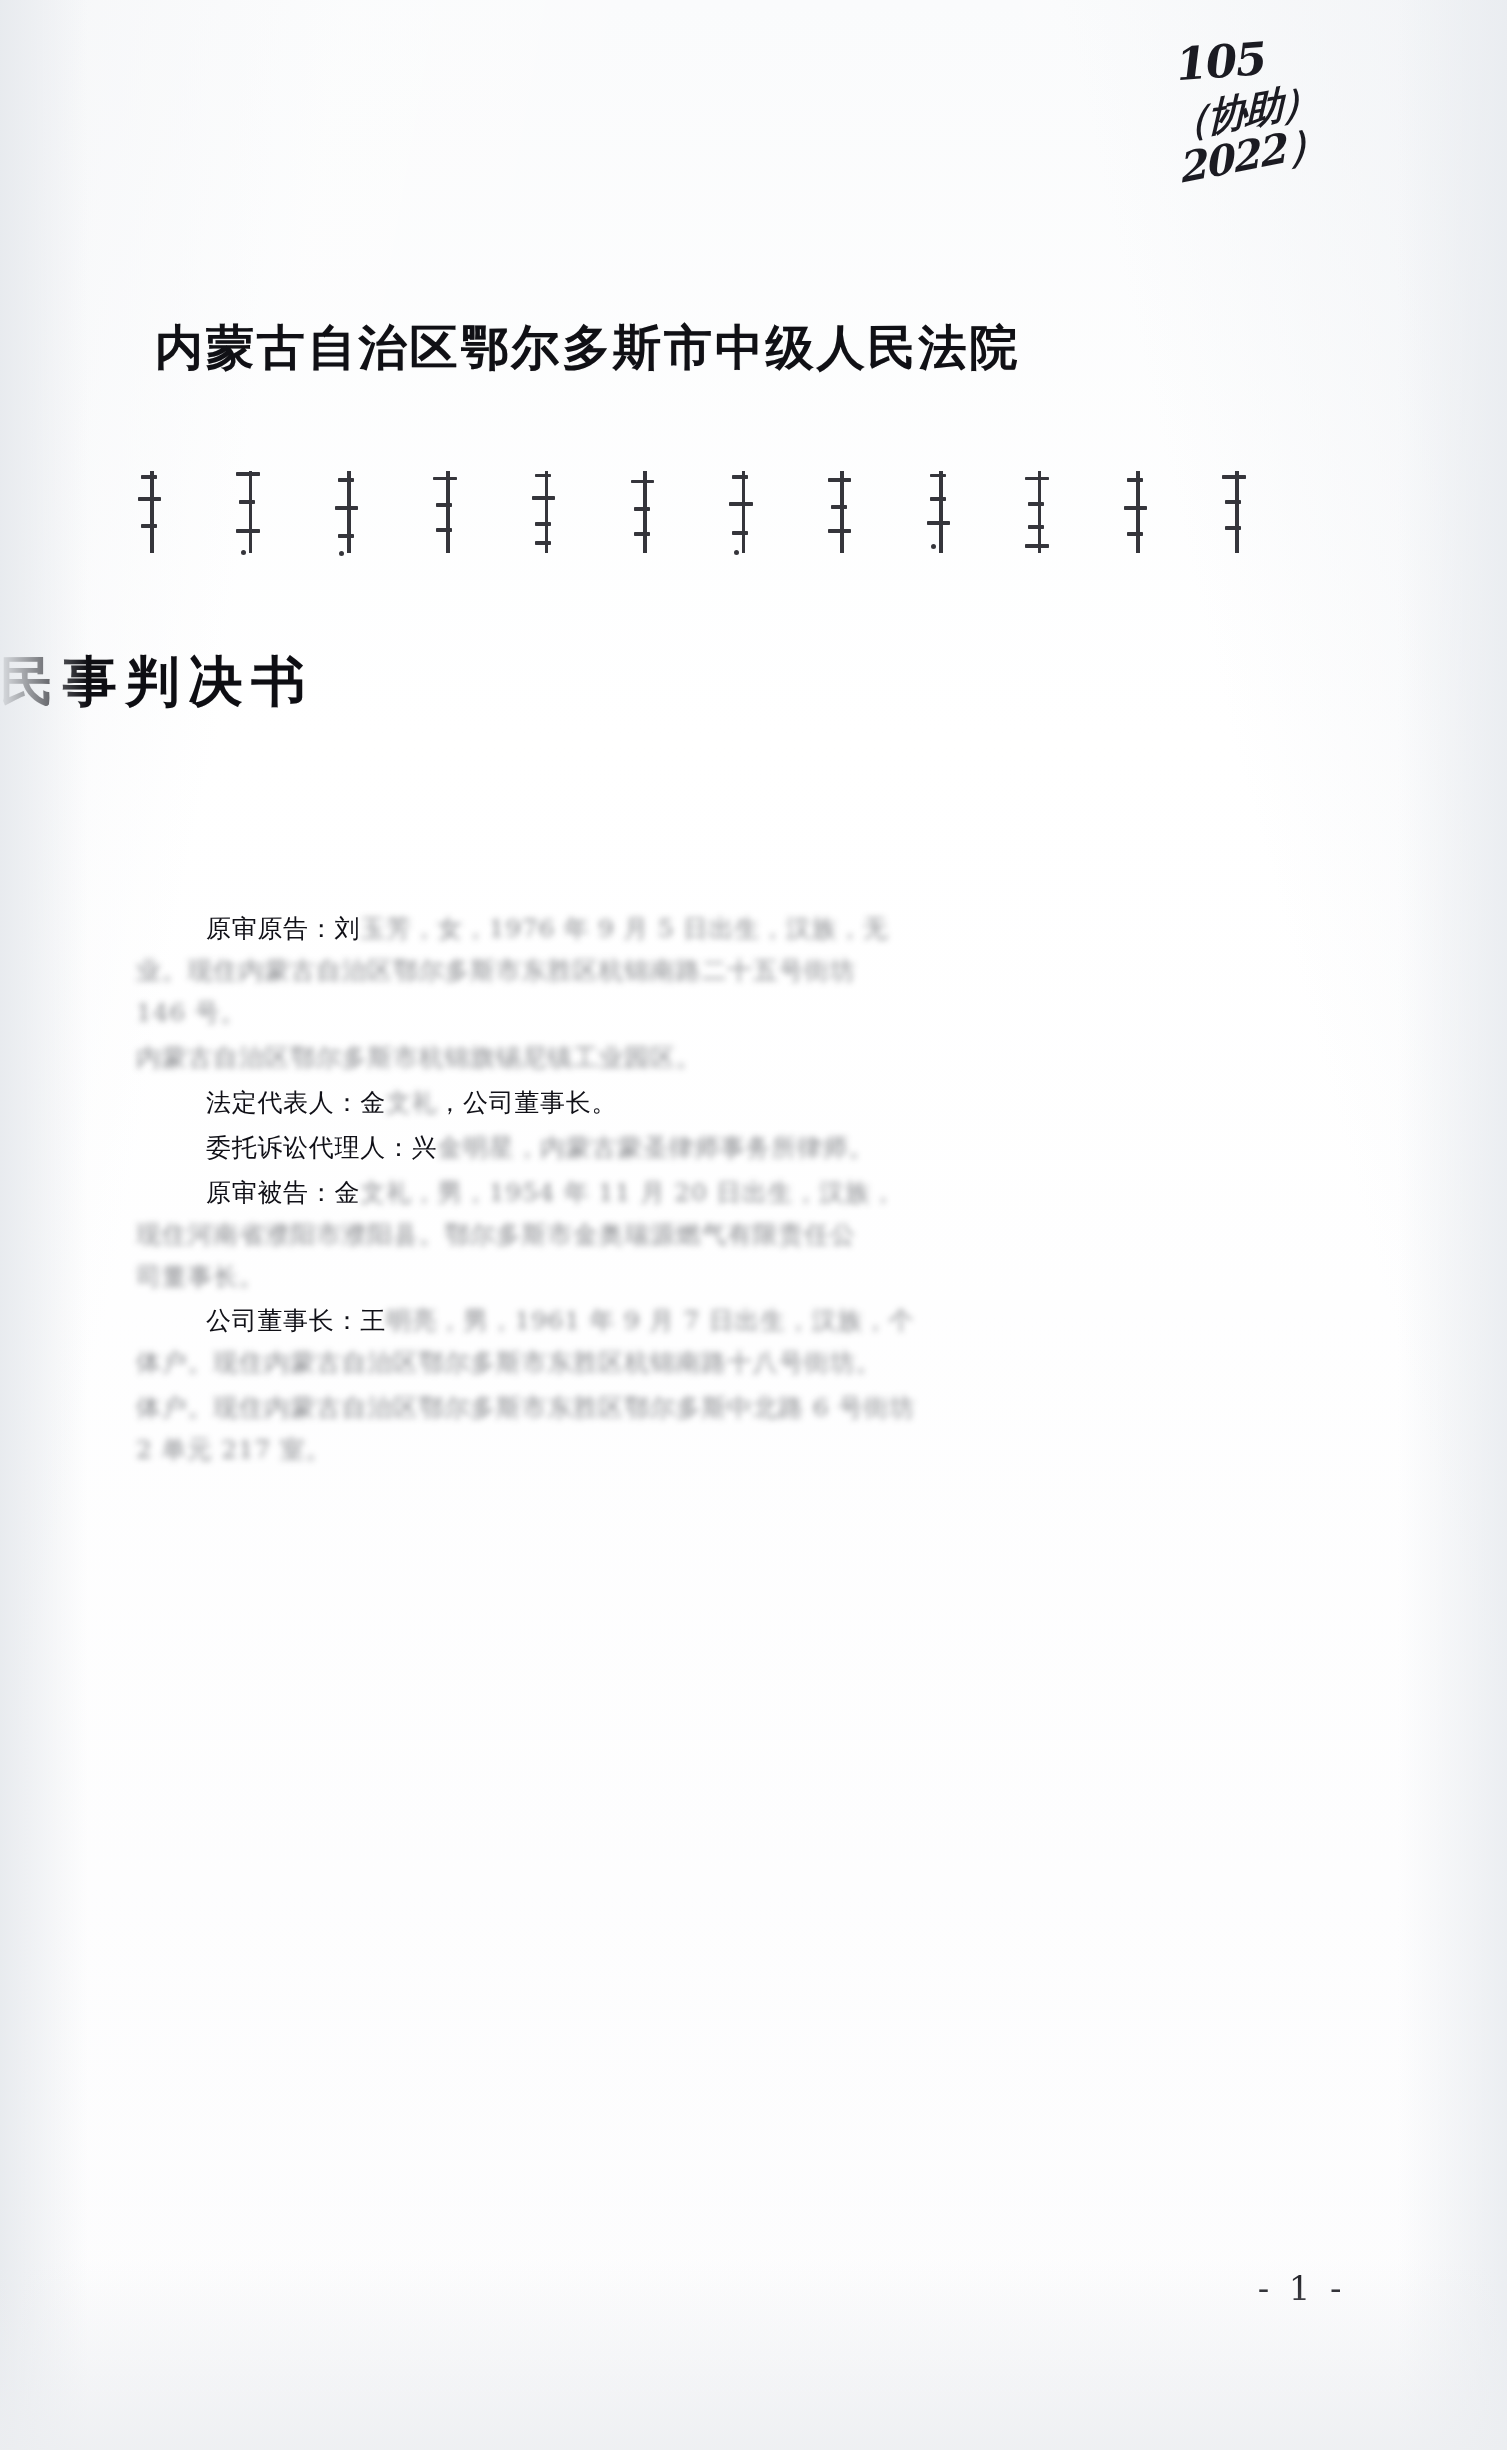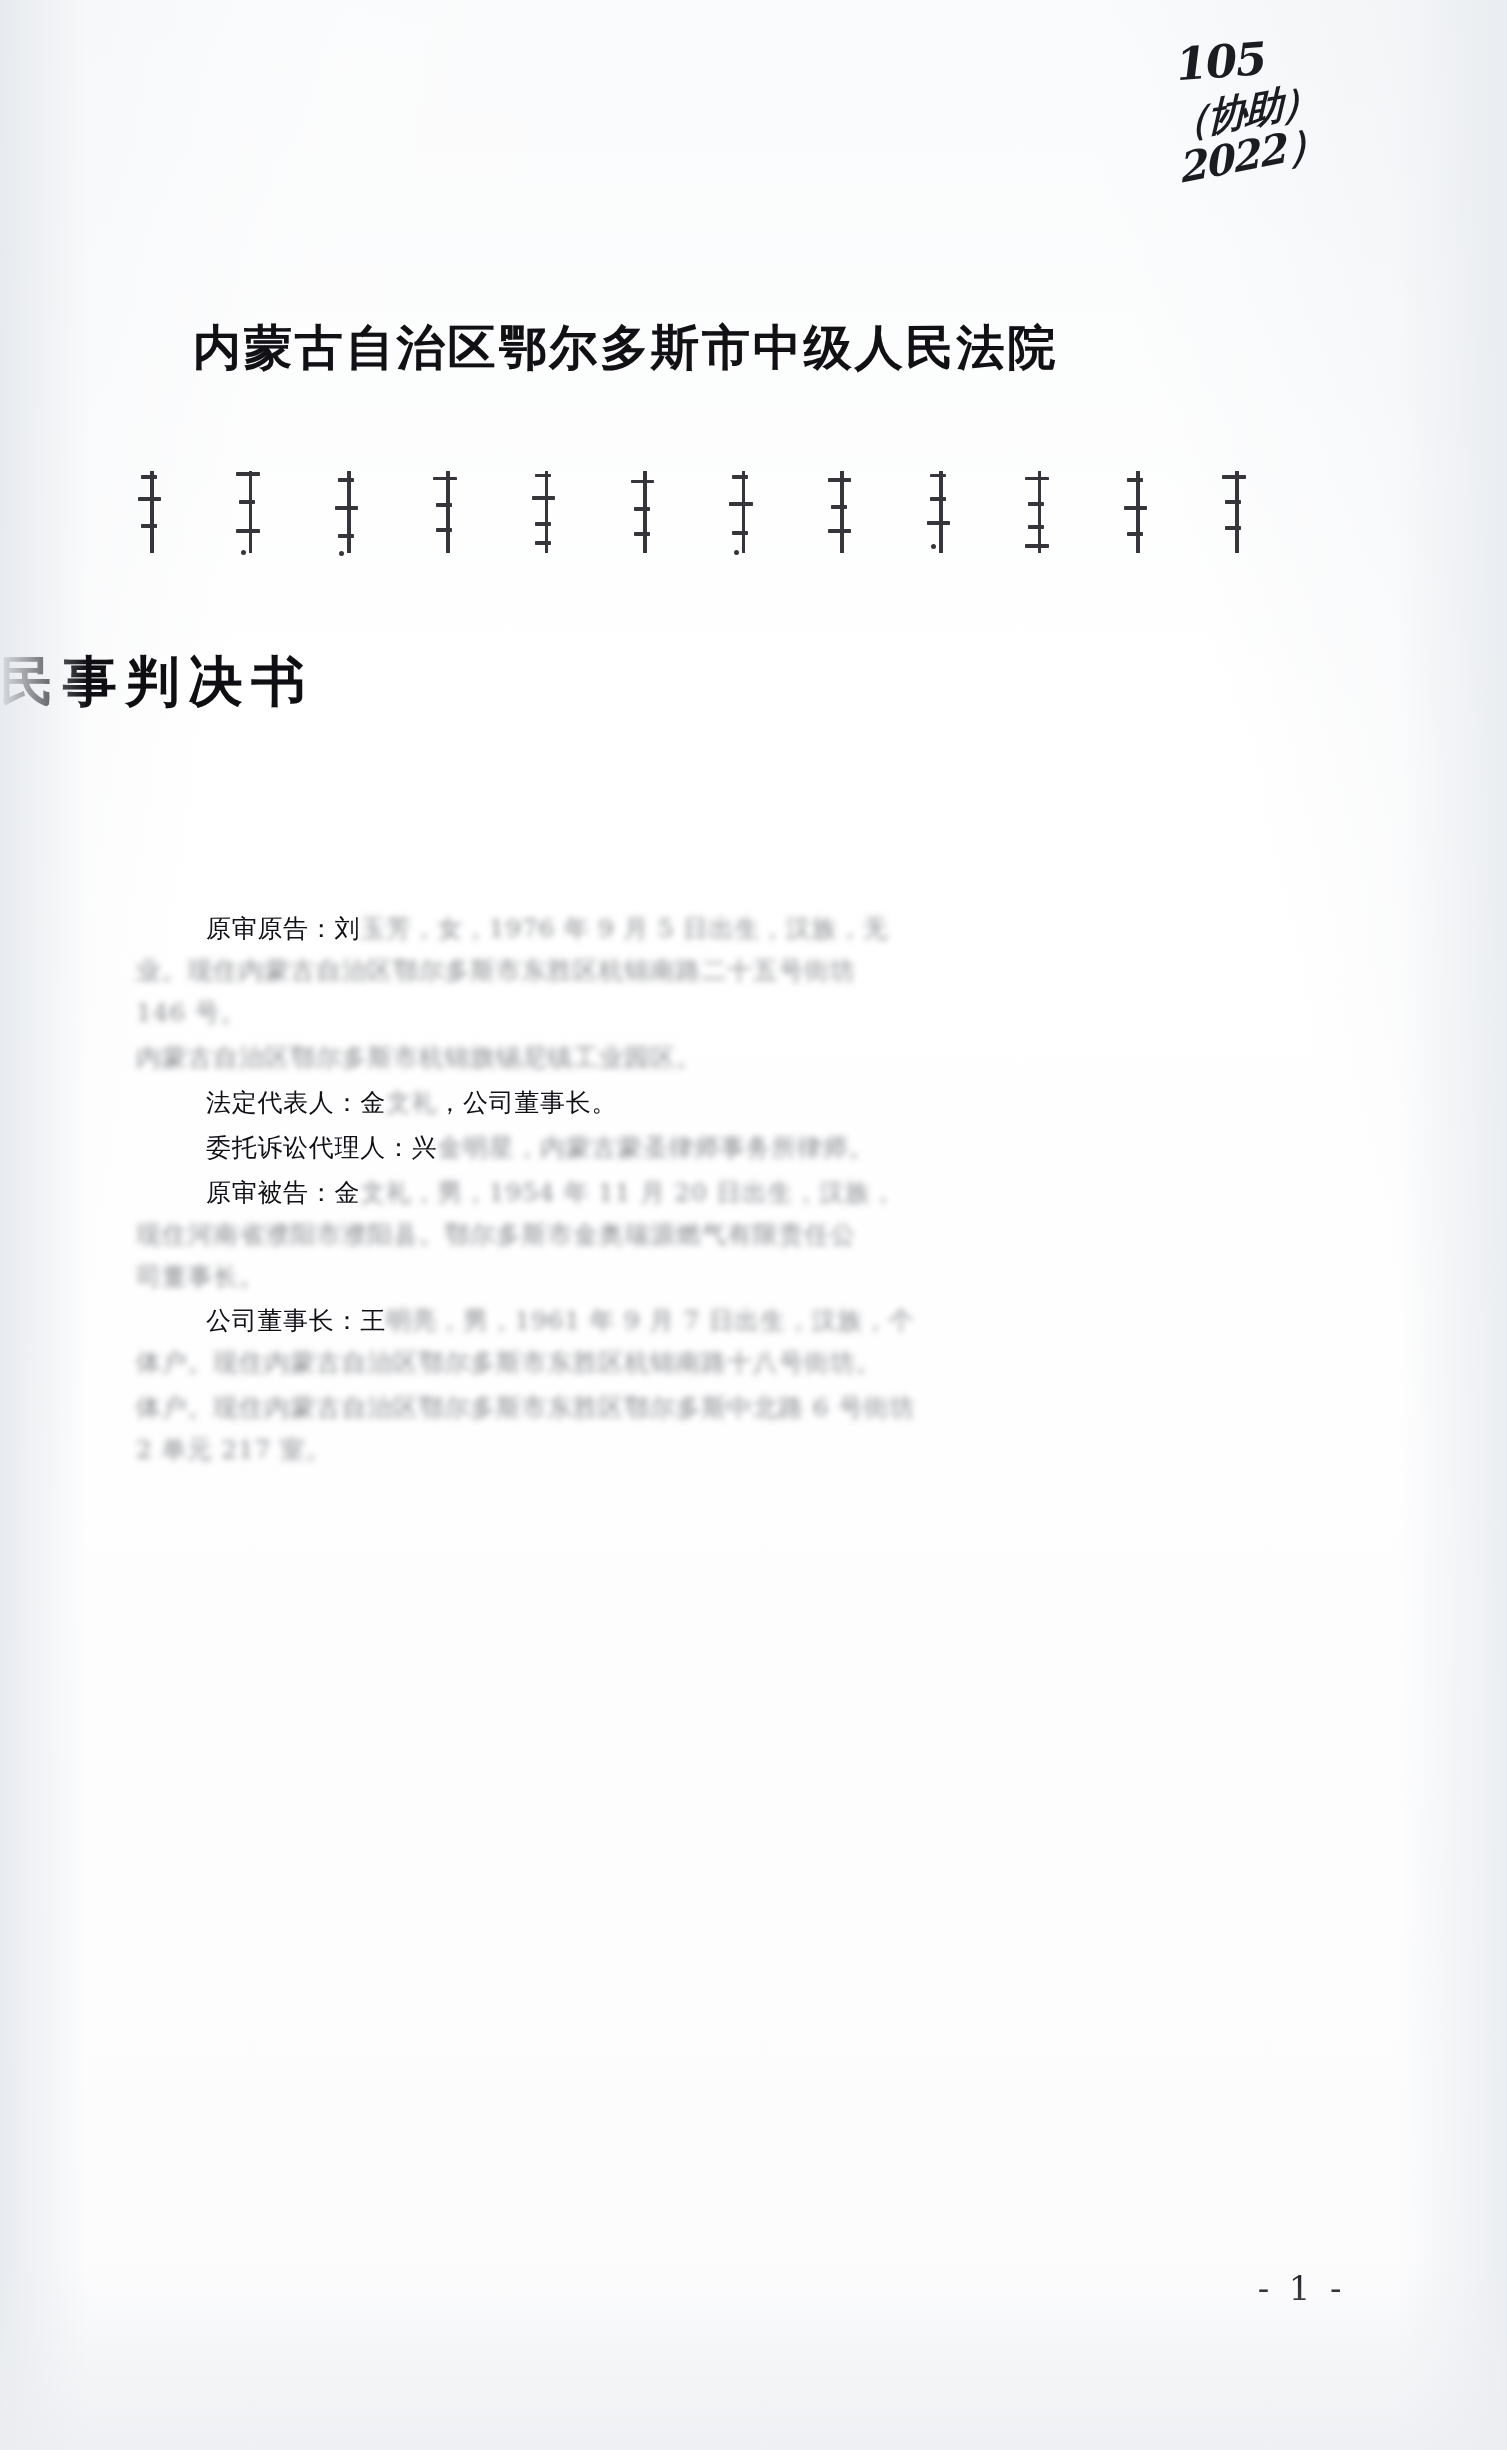--- a/index.html
+++ b/index.html
@@ -79,21 +79,20 @@
     position: absolute;
     left: 155px;
     top: 316px;
     font-family: "DejaVu Serif", serif;
     font-size: 48px;
     font-weight: 700;
     letter-spacing: 2.9px;
     color: #101015;
     white-space: nowrap;
     text-shadow: 0 0 0.7px rgba(0,0,0,0.35);
-    margin-left: 38px;
   }
 
   
   .mongolian-row {
     position: absolute;
     left: 139px;
     top: 468px;
     width: 1110px;
     display: flex;
     justify-content: space-between;

